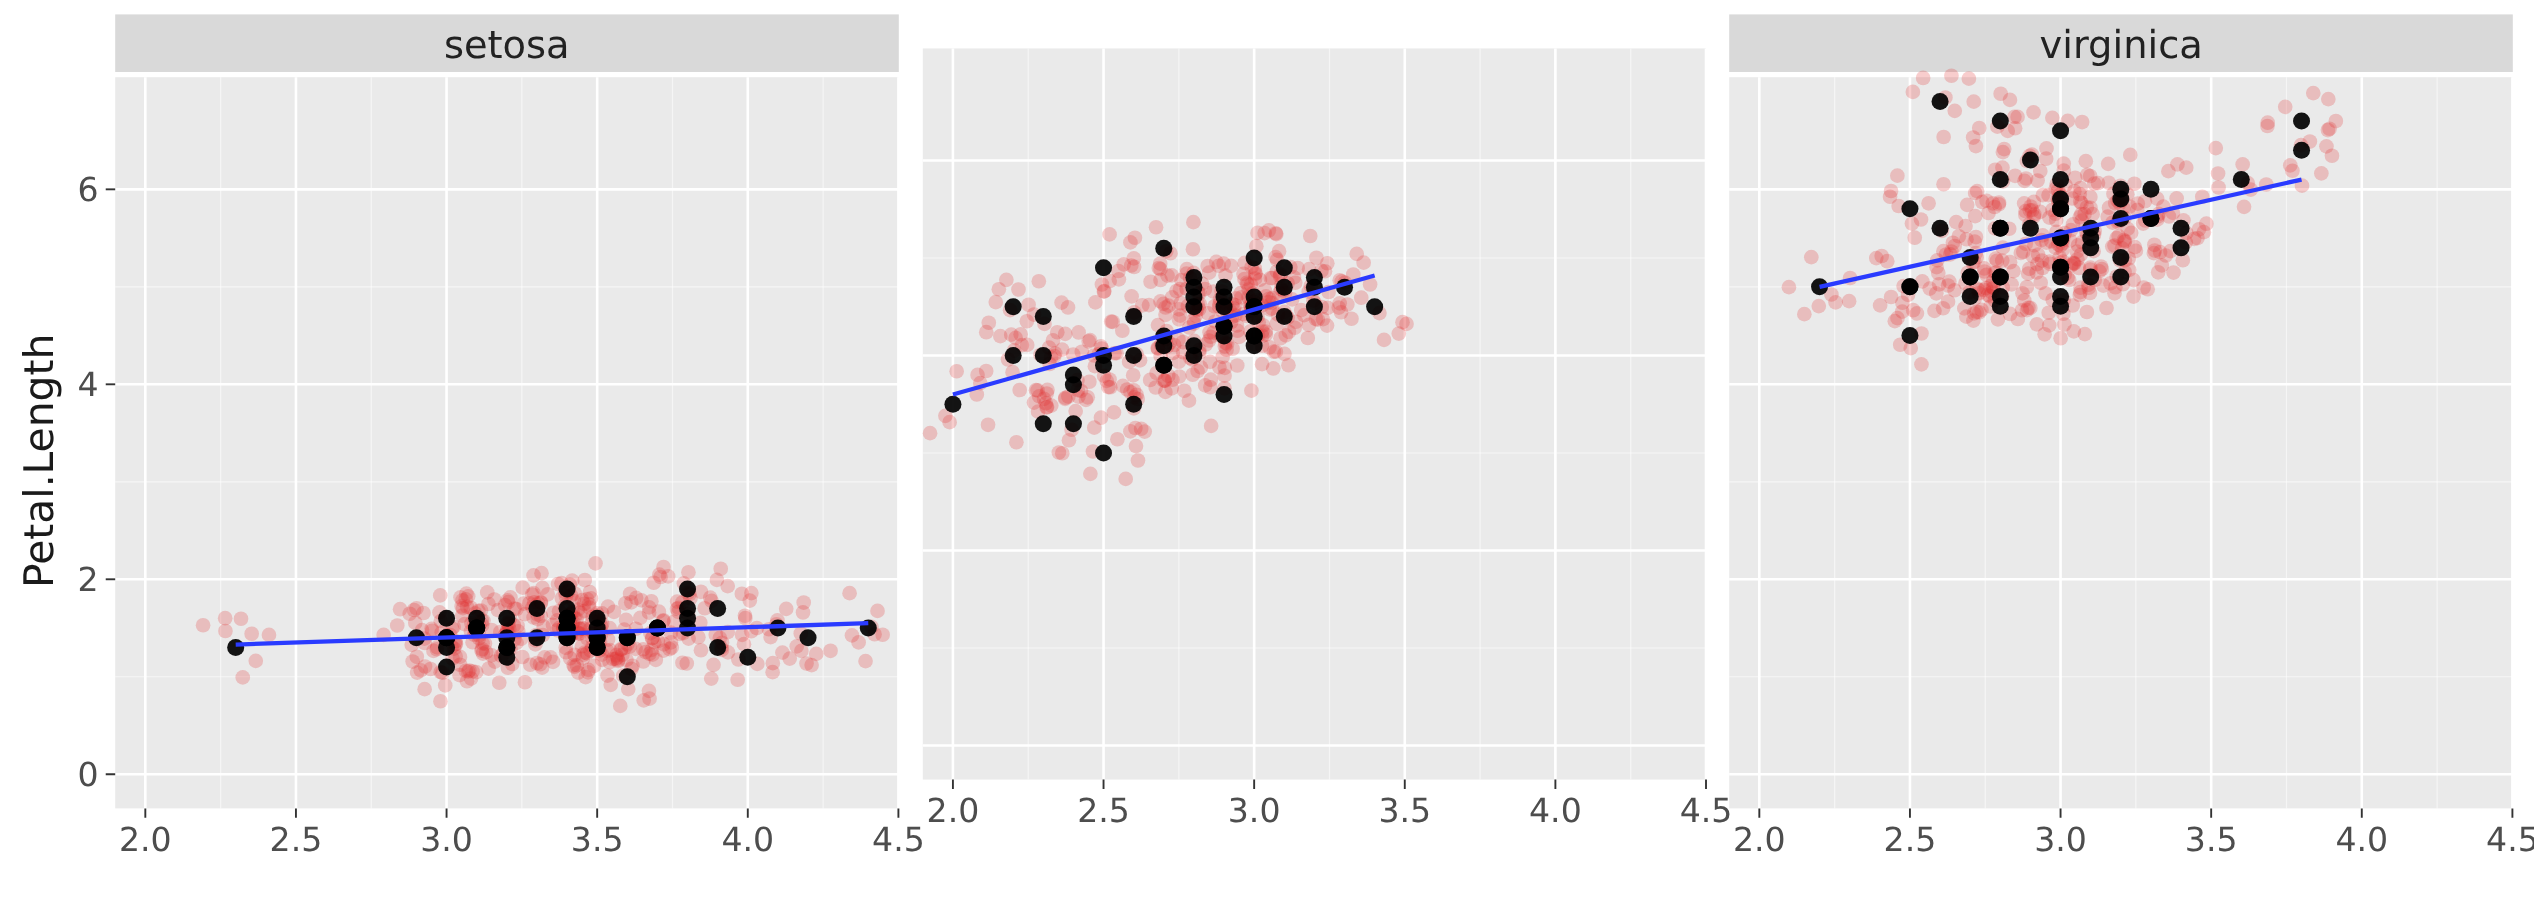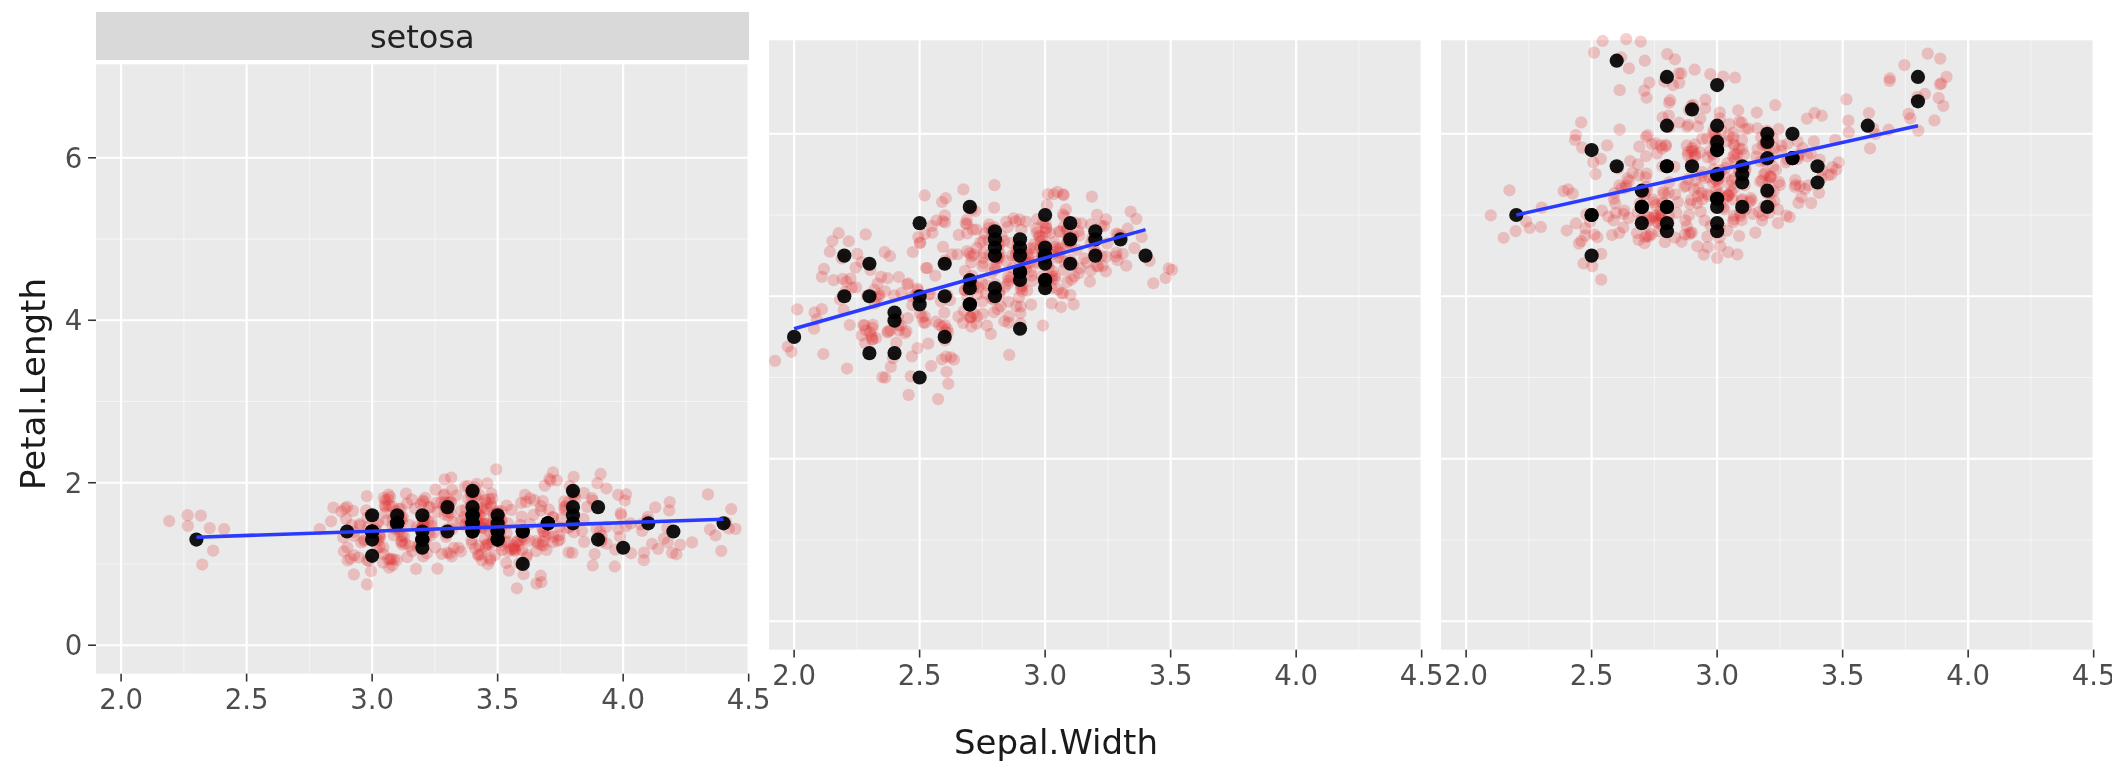--- a/index.html
+++ b/index.html
@@ -70,21 +70,20 @@
   .axis-tick { stroke: #333; stroke-width: 1.6; }
   .tick-label { font-size: 28px; fill: #4d4d4d; }
   .y-tick-label { text-anchor: end; }
   .x-tick-label { text-anchor: middle; }
 </style>
 </head>
 <body>
 
 <div class="figure">
   <div class="ylab">Petal.Length</div>
-  <div class="xlab">Sepal.Width</div>
 
   <div class="facets">
 
     <div class="facet">
       <div class="strip">setosa</div>
       <div class="panel-wrap">
           <svg viewBox="0 0 662 618" style="overflow: visible;">
             <rect x="0" y="0" width="662" height="618" class="panel-bg"></rect>
             <line x1="89.11538461538463" x2="89.11538461538463" y1="0" y2="618" class="grid-minor"></line>
             <line x1="216.42307692307693" x2="216.42307692307693" y1="0" y2="618" class="grid-minor"></line>
@@ -1062,20 +1061,21 @@
             <text x="407.3846153846154" y="654" class="tick-label x-tick-label">3.5</text>
             <line x1="534.6923076923077" x2="534.6923076923077" y1="618" y2="626" class="axis-tick"></line>
             <text x="534.6923076923077" y="654" class="tick-label x-tick-label">4.0</text>
             <line x1="662" x2="662" y1="618" y2="626" class="axis-tick"></line>
             <text x="662" y="654" class="tick-label x-tick-label">4.5</text>
           </svg>
         </div>
     </div>
 
     <div class="facet">
+      <div class="strip">virginica</div>
       <div class="panel-wrap">
           <svg viewBox="0 0 662 618" style="overflow: visible;">
             <rect x="0" y="0" width="662" height="618" class="panel-bg"></rect>
             <line x1="89.11538461538463" x2="89.11538461538463" y1="0" y2="618" class="grid-minor"></line>
             <line x1="216.42307692307693" x2="216.42307692307693" y1="0" y2="618" class="grid-minor"></line>
             <line x1="343.7307692307693" x2="343.7307692307693" y1="0" y2="618" class="grid-minor"></line>
             <line x1="471.03846153846155" x2="471.03846153846155" y1="0" y2="618" class="grid-minor"></line>
             <line x1="598.3461538461538" x2="598.3461538461538" y1="0" y2="618" class="grid-minor"></line>
             <line x1="0" x2="662" y1="506.76" y2="506.76" class="grid-minor"></line>
             <line x1="0" x2="662" y1="341.96" y2="341.96" class="grid-minor"></line>

